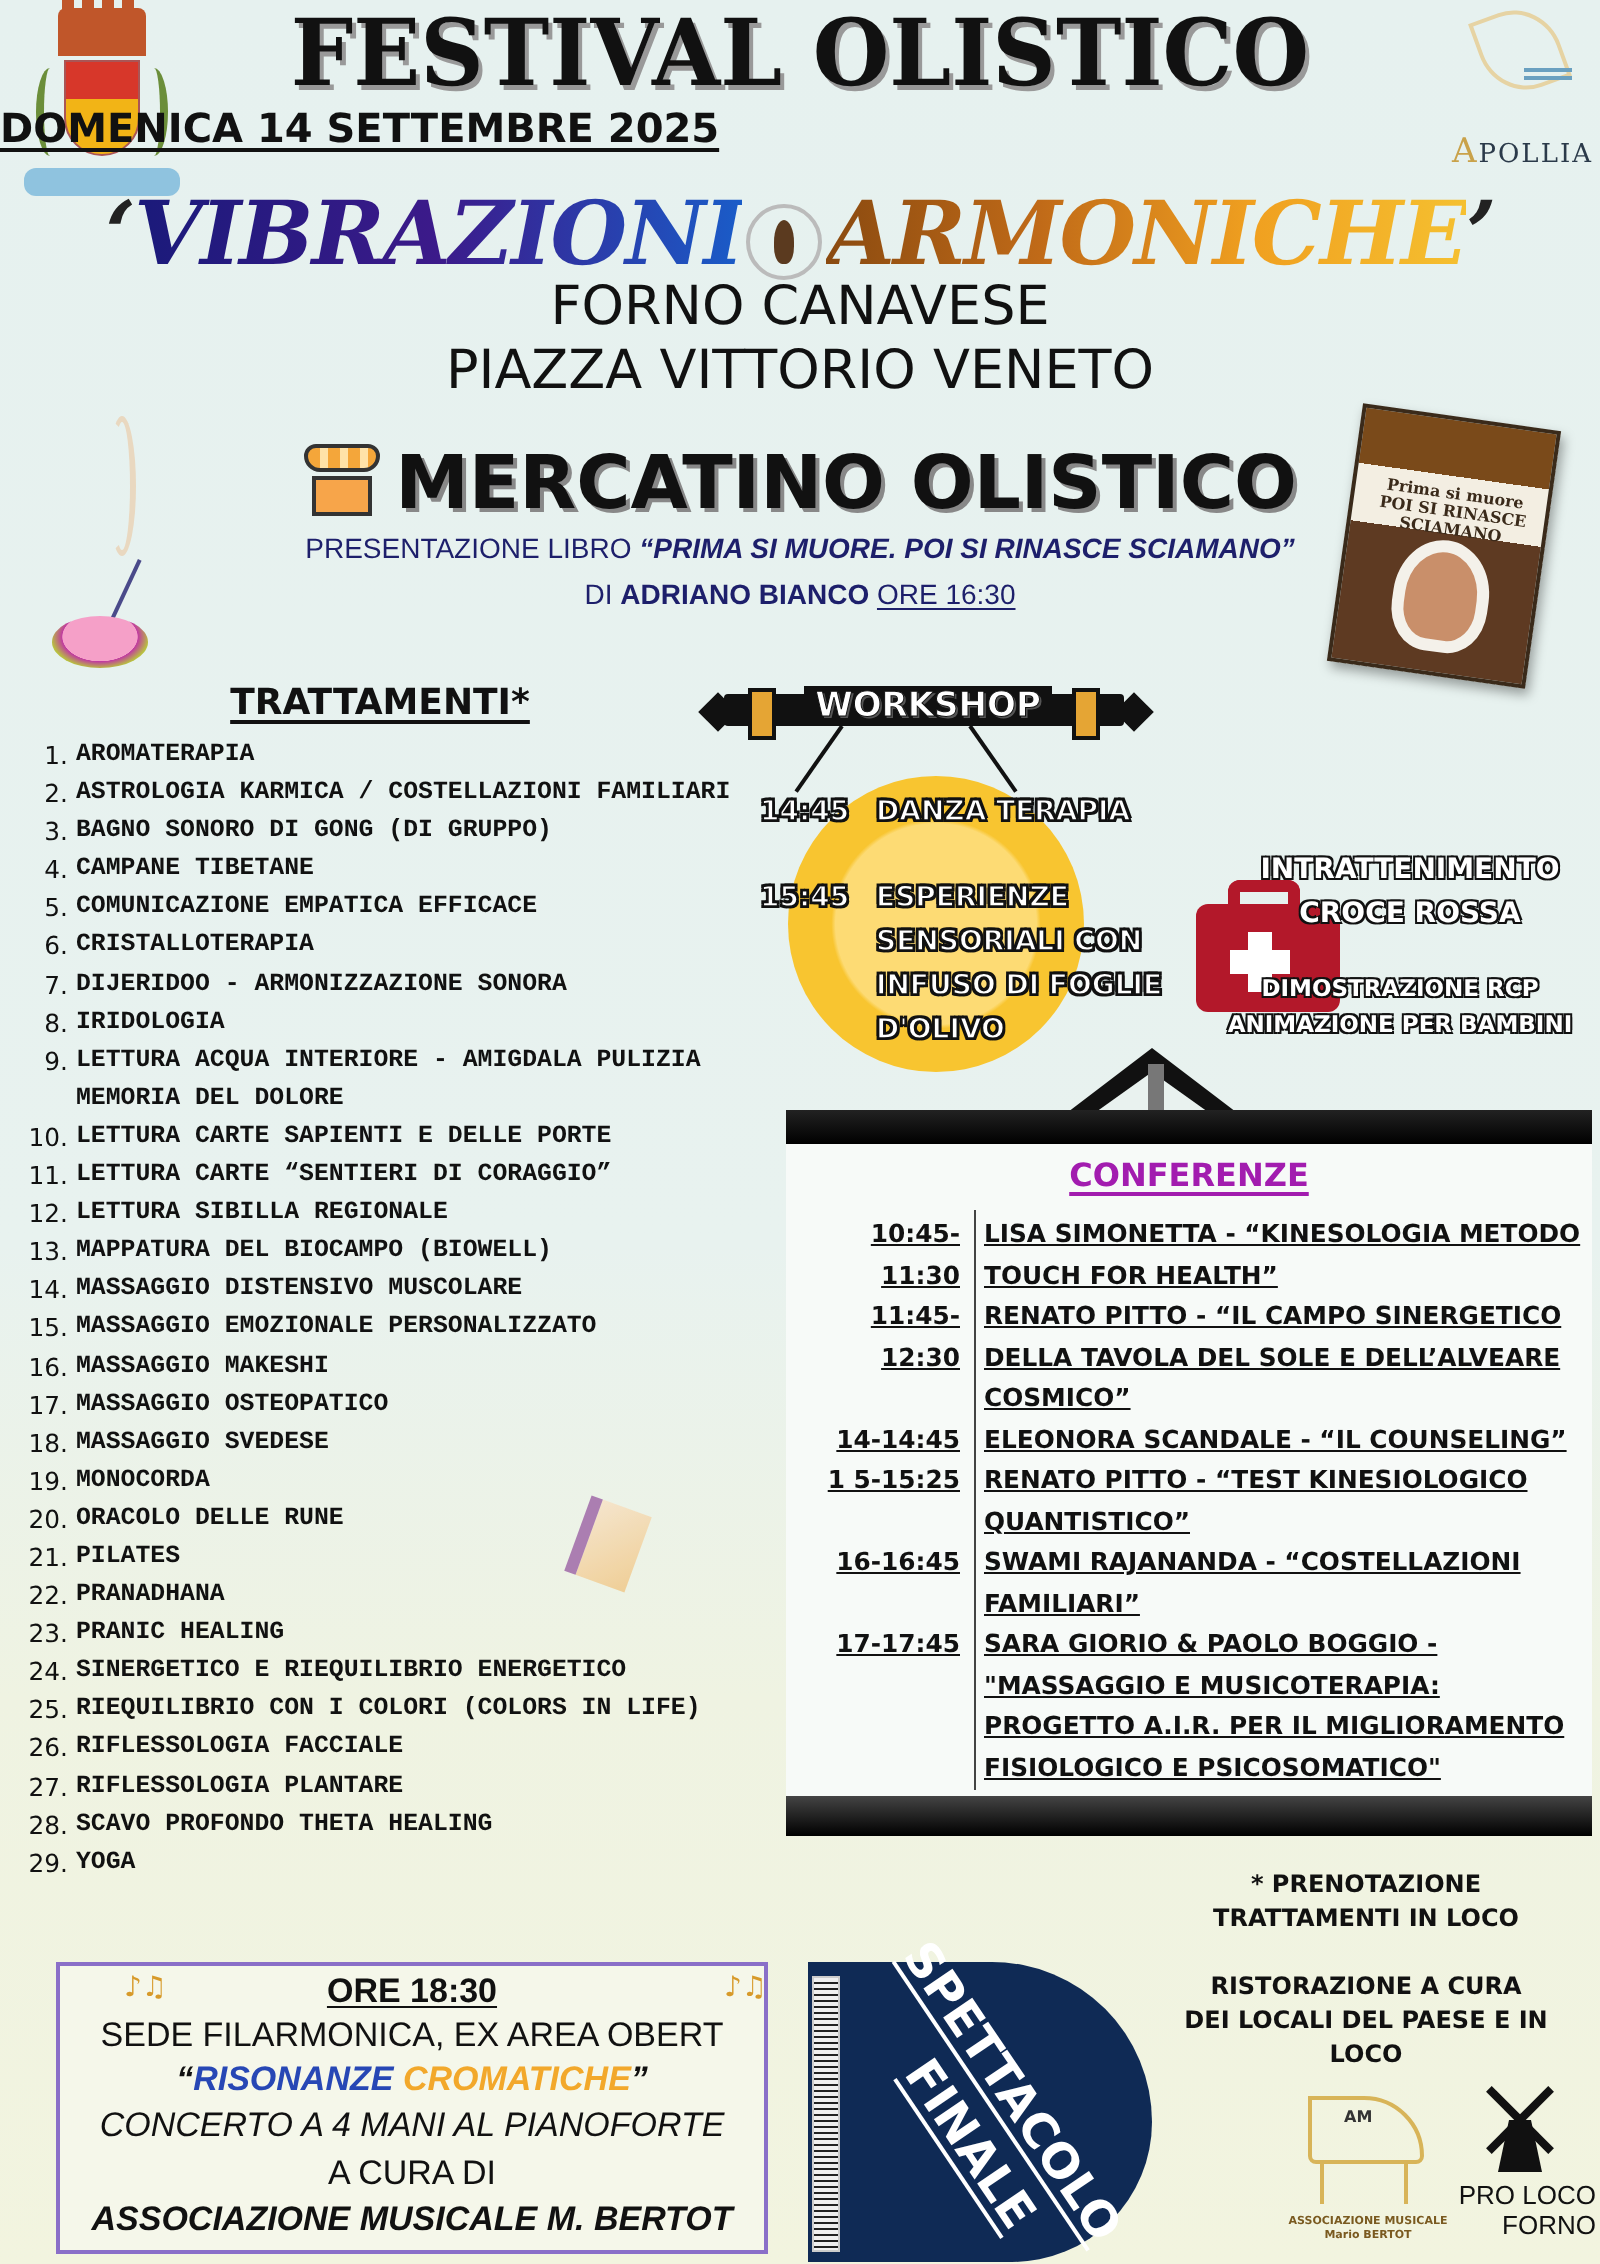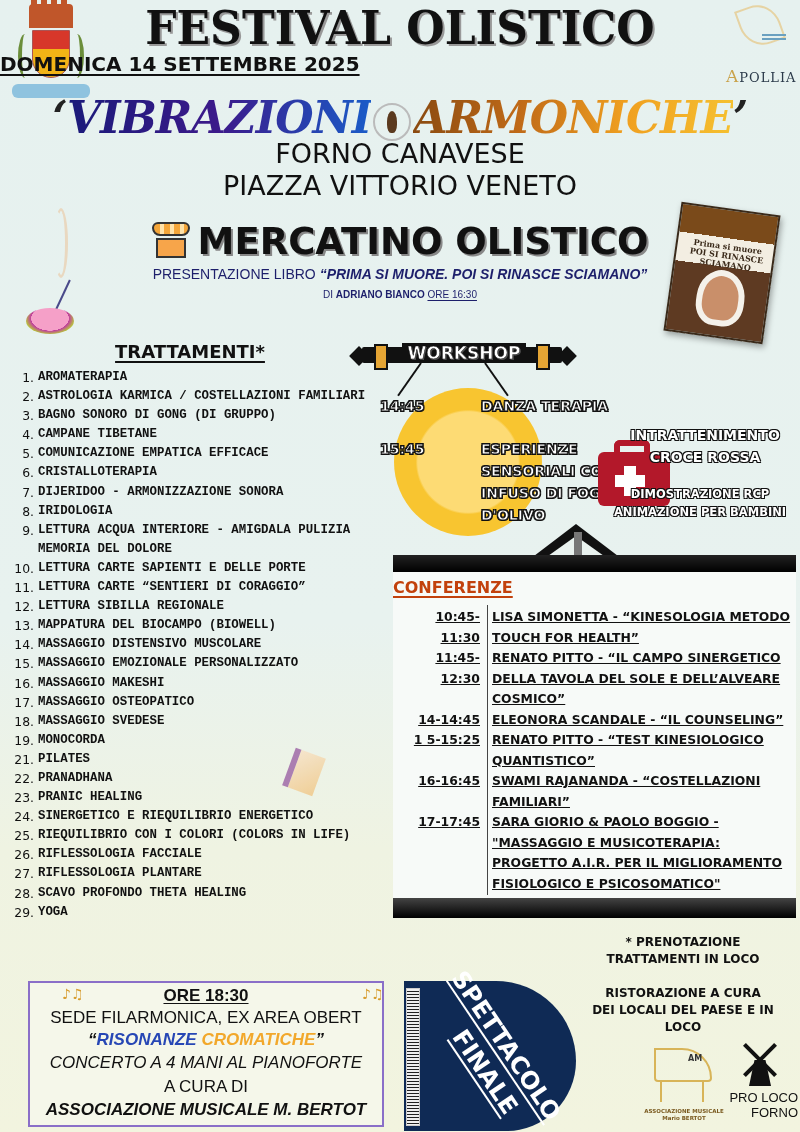--- a/index.html
+++ b/index.html
@@ -63,21 +63,21 @@
   .shop-icon { display:inline-block; width: 38px; height: 36px; vertical-align: -4px; position: relative; margin-right: 8px; }
   .shop-icon .awn { position:absolute; left:0; top:0; width:38px; height:14px; border-radius: 6px 6px 8px 8px; background: repeating-linear-gradient(90deg,#f4a63a 0 6px,#ffe2a8 6px 10px); border:2px solid #333; }
   .shop-icon .base { position:absolute; left:4px; top:16px; width:30px; height:20px; background:#f7a54a; border:2px solid #333; }
   .merc-sub {
     left: 100px; width: 600px; top: 266px; text-align: center;
     font-size: 14px; color: #1d1f6b; font-family: "Liberation Sans", sans-serif;
   }
   .merc-sub i { font-weight: bold; }
   .merc-author {
     left: 100px; width: 600px; top: 289px; text-align: center;
-    font-size: 10px; color: #1d1f6b; font-family: "Liberation Sans", sans-serif;
+    font-size: 14px; color: #1d1f6b; font-family: "Liberation Sans", sans-serif;
   }
   .merc-author u { text-underline-offset: 2px; }
   .book {
     left: 672px; top: 208px; width: 100px; height: 130px;
     background: linear-gradient(180deg,#7a4a1a 0 22%,#f3eee2 22% 45%,#5e3a22 45%);
     transform: rotate(8deg); box-shadow: 2px 3px 6px rgba(0,0,0,.35); border: 2px solid #3a2a1a;
   }
   .book .btitle { position:absolute; left:6px; top:32px; width:88px; text-align:center; font-family:"DejaVu Serif",serif; font-size:8px; font-weight:bold; color:#3a2a1a; line-height:1.15; }
   .book .face { position:absolute; left:26px; top:60px; width:48px; height:56px; background:#c98f6a; border-radius:50% 50% 40% 40%; border: 6px solid #f4f1ea; }
   .incense { left: 24px; top: 208px; width: 60px; height: 130px; }
@@ -106,40 +106,40 @@
   .ws-title {
     left: 402px; width: 124px; top: 343px; text-align: center;
     font-weight: bold; font-size: 17px; color: #fff; background: #111;
     -webkit-text-stroke: 0.5px #111; text-shadow: 1px 1px 0 #555;
   }
   .ws-strings-l { left: 420px; top: 363px; width: 2px; height: 40px; background:#111; transform: rotate(35deg); transform-origin: top; }
   .ws-strings-r { left: 484px; top: 363px; width: 2px; height: 40px; background:#111; transform: rotate(-35deg); transform-origin: top; }
   .gong { left: 394px; top: 388px; width: 148px; height: 148px; border-radius: 50%; background: radial-gradient(circle, #fddb74 0 48%, #f8c530 50% 100%); }
   .ws-row { left: 380px; font-weight: bold; font-size: 14px; color: #fff; -webkit-text-stroke: 0.8px #111; text-shadow: 1px 1px 0 #111, -1px -1px 0 #111, 1px -1px 0 #111, -1px 1px 0 #111; line-height: 22px; }
   .ws-row .t { display:inline-block; width: 58px; vertical-align: top; }
-  .ws-row .d { display:inline-block; width: 150px; vertical-align: top; margin-left: 43px; }
+  .ws-row .d { display:inline-block; width: 150px; vertical-align: top; }
 
   
   .medkit { left: 598px; top: 440px; width: 72px; height: 66px; }
   .medkit .handle { position:absolute; left:16px; top:0; width:36px; height:16px; border: 6px solid #b3182a; border-bottom: none; border-radius: 6px 6px 0 0; }
   .medkit .box { position:absolute; left:0; top:12px; width:72px; height:54px; background:#b3182a; border-radius:6px; }
   .medkit .cross-v { position:absolute; left:26px; top:26px; width:12px; height:30px; background:#fff; }
   .medkit .cross-h { position:absolute; left:17px; top:35px; width:30px; height:12px; background:#fff; }
   .cr-text { font-weight: bold; color: #fff; text-shadow: 1px 1px 0 #111, -1px -1px 0 #111, 1px -1px 0 #111, -1px 1px 0 #111; text-align: center; }
   .cr-h { left: 610px; width: 190px; top: 424px; font-size: 14px; line-height: 22px; }
   .cr-s { left: 600px; width: 200px; top: 485px; font-size: 11.5px; line-height: 18px; }
   .board-tri { left: 534px; top: 524px; width: 0; height: 0; border-left: 42px solid transparent; border-right: 42px solid transparent; border-bottom: 32px solid #111; }
   .board-tri-in { left: 548px; top: 536px; width: 0; height: 0; border-left: 28px solid transparent; border-right: 28px solid transparent; border-bottom: 20px solid #e9f2ef; }
   .board-post { left: 574px; top: 532px; width: 8px; height: 26px; background: #777; }
   .board-top { left: 393px; top: 555px; width: 403px; height: 17px; background: linear-gradient(180deg,#222,#000); }
   .board { left: 393px; top: 572px; width: 403px; height: 334px; background: #f7faf8; }
   .board-bottom { left: 393px; top: 898px; width: 403px; height: 20px; background: linear-gradient(180deg,#444,#000); }
   .conf-title {
-    left: 393px; width: 403px; top: 578px; text-align: left;
-    font-weight: bold; font-size: 16px; color: #c2410c;
+    left: 393px; width: 403px; top: 578px; text-align: center;
+    font-weight: bold; font-size: 16px; color: #a21caf;
     text-decoration: underline; text-underline-offset: 3px; text-decoration-thickness: 2px;
   }
   .conf-sep { left: 487px; top: 605px; width: 1px; height: 290px; background: #444; }
   .conf-table { left: 406px; top: 607px; width: 396px; text-decoration: underline; }
   .conf-row { display: flex; font-weight: bold; font-size: 12.4px; line-height: 20.5px; color: #111; }
   .conf-row .time { width: 86px; text-align: right; padding-right: 12px; flex-shrink: 0; }
   .conf-row .desc { width: 306px; }
 
   
   .note { left: 566px; width: 234px; text-align: center; font-weight: bold; font-size: 12px; line-height: 17px; color: #111; }
@@ -174,21 +174,21 @@
   .fin-final {
     left: 430px; top: 1058px; width: 110px; text-align: center;
     font-weight: bold; font-size: 24px; color: #fff; transform: rotate(56deg);
     text-decoration: underline; text-underline-offset: 4px;
   }
 
   .amb-logo { left: 644px; top: 1040px; width: 80px; height: 90px; }
   .amb-logo .piano { position:absolute; left:10px; top:8px; width:58px; height:34px; border: 2px solid #d8b458; border-radius: 0 30px 4px 4px; }
   .amb-logo .leg1 { position:absolute; left:16px; top:42px; width:2px; height:20px; background:#d8b458; }
   .amb-logo .leg2 { position:absolute; left:58px; top:42px; width:2px; height:20px; background:#d8b458; }
-  .amb-logo .am { position:absolute; left:28px; top:14px; font-size: 8px; font-weight:bold; color:#333;margin-left:16px; }
+  .amb-logo .am { position:absolute; left:28px; top:14px; font-size: 8px; font-weight:bold; color:#333; }
   .amb-logo .cap { position:absolute; left:-6px; top:68px; width:92px; text-align:center; font-size: 5.5px; color:#7a5a20; line-height:7px; font-weight: bold; }
   .pro-logo { left: 730px; top: 1040px; width: 62px; height: 90px; }
   .pro-logo .mill-x1 { position:absolute; left:8px; top:18px; width:44px; height:4px; background:#111; transform: rotate(45deg); }
   .pro-logo .mill-x2 { position:absolute; left:8px; top:18px; width:44px; height:4px; background:#111; transform: rotate(-45deg); }
   .pro-logo .tower { position:absolute; left:19px; top:20px; width:22px; height:26px; background:#111; clip-path: polygon(25% 0,75% 0,100% 100%,0 100%); }
   .pro-logo .cap { position:absolute; left:-6px; top:50px; width:74px; text-align:right; font-size: 13px; line-height: 15px; color:#111; font-family: "Liberation Sans", sans-serif; }
 </style>
 </head>
 <body>
 
@@ -307,20 +307,24 @@
     </li>
   <li>
       <span class="num">18.</span>
       <span class="txt">MASSAGGIO SVEDESE</span>
     </li>
   <li>
       <span class="num">19.</span>
       <span class="txt">MONOCORDA</span>
     </li>
   <li>
+      <span class="num">20.</span>
+      <span class="txt">ORACOLO DELLE RUNE</span>
+    </li>
+  <li>
       <span class="num">21.</span>
       <span class="txt">PILATES</span>
     </li>
   <li>
       <span class="num">22.</span>
       <span class="txt">PRANADHANA</span>
     </li>
   <li>
       <span class="num">23.</span>
       <span class="txt">PRANIC HEALING</span>

